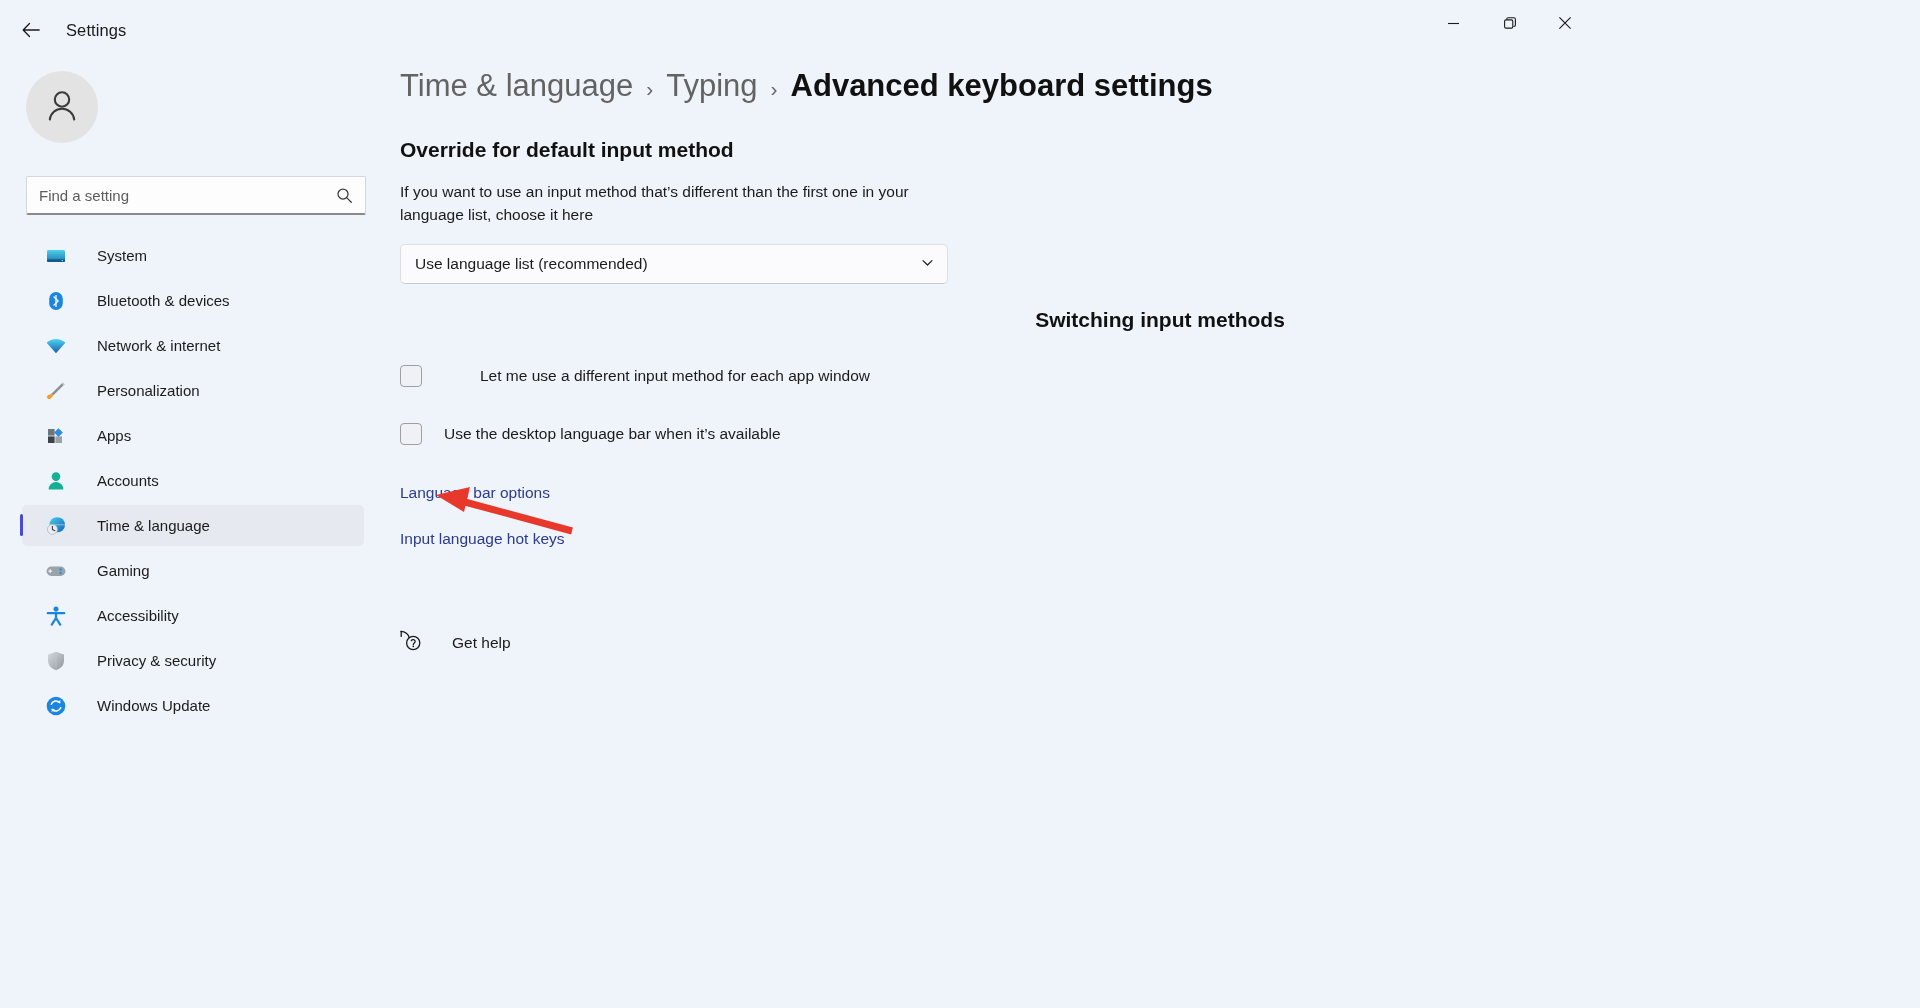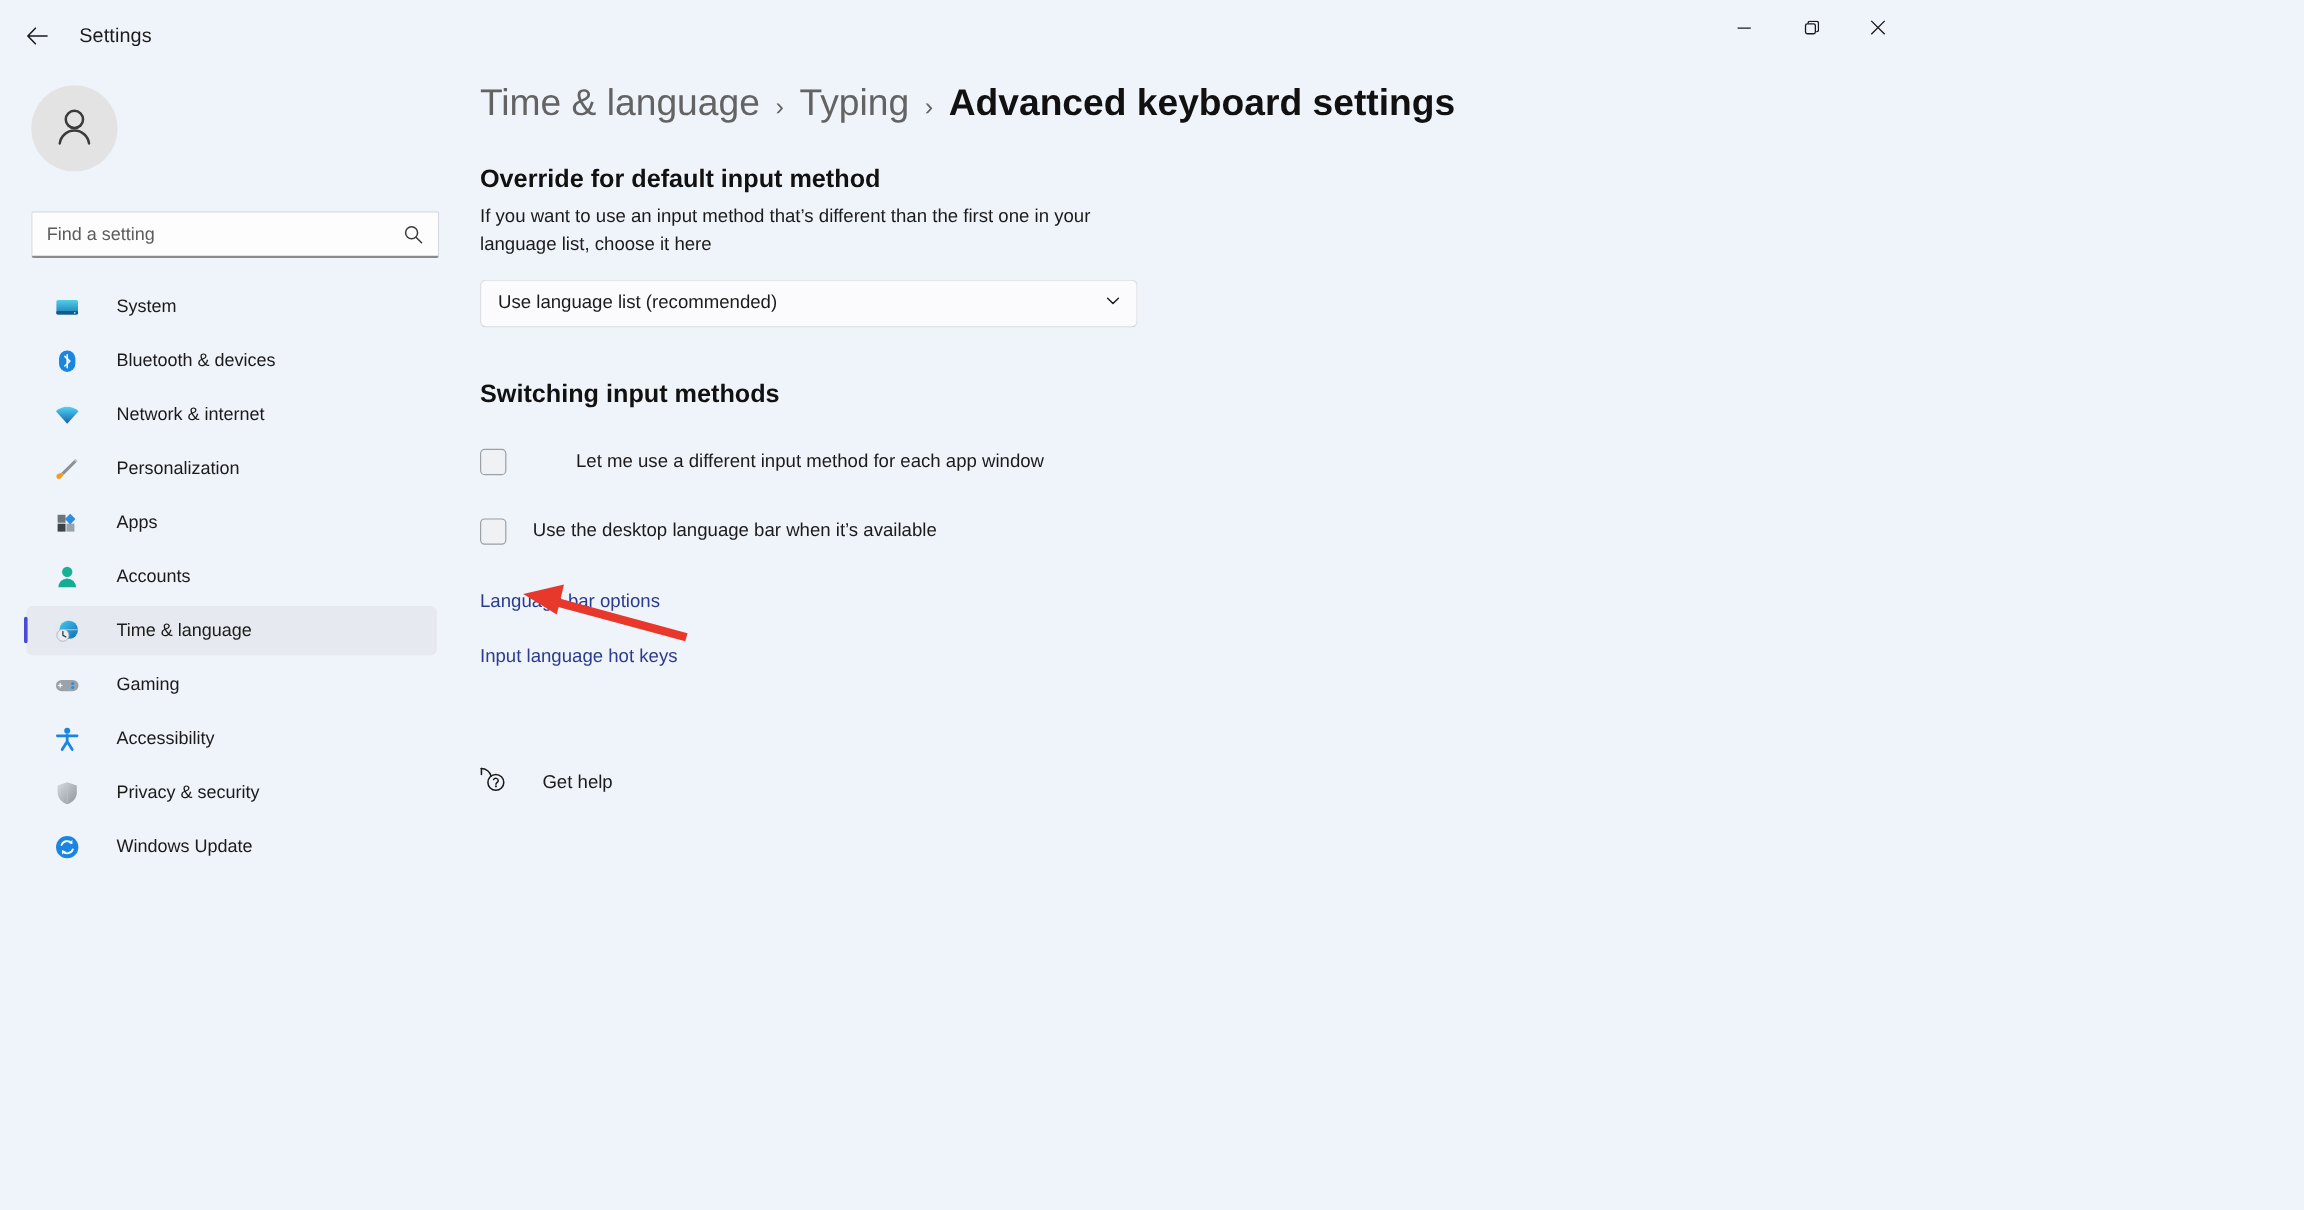--- a/index.html
+++ b/index.html
@@ -153,21 +153,21 @@
     font-size: 31px;
   }
 
   .section-title {
     margin: 34px 0 0 10px;
     font-size: 21px;
     font-weight: bold;
     color: #111;
   }
   .section-desc {
-    margin: 7px 0 0 10px;
+    margin: 18px 0 0 10px;
     font-size: 15.5px;
     line-height: 23px;
     color: #1b1b1b;
     max-width: 545px;
   }
 
   .combo {
     margin: 18px 0 0 10px;
     width: 548px; height: 40px;
     background: #fbfbfd;
@@ -180,24 +180,25 @@
     cursor: pointer;
     justify-content: space-between;
   }
   .combo-value {
     flex: 1;
     font-size: 15.5px;
     color: #1b1b1b;
   }
 
   .section-title2 {
-    margin: 44px 0 0 10px;
+    margin: 24px 0 0 10px;
     font-size: 21px;
     font-weight: bold;
     color: #111;
+    text-align: center;
   }
 
   .check-row {
     display: flex;
     align-items: center;
     margin-left: 10px;
     cursor: pointer;
   }
   .check-row.first { margin-top: 33px; gap: 36px; }
   .check-row.second { margin-top: 36px; }

